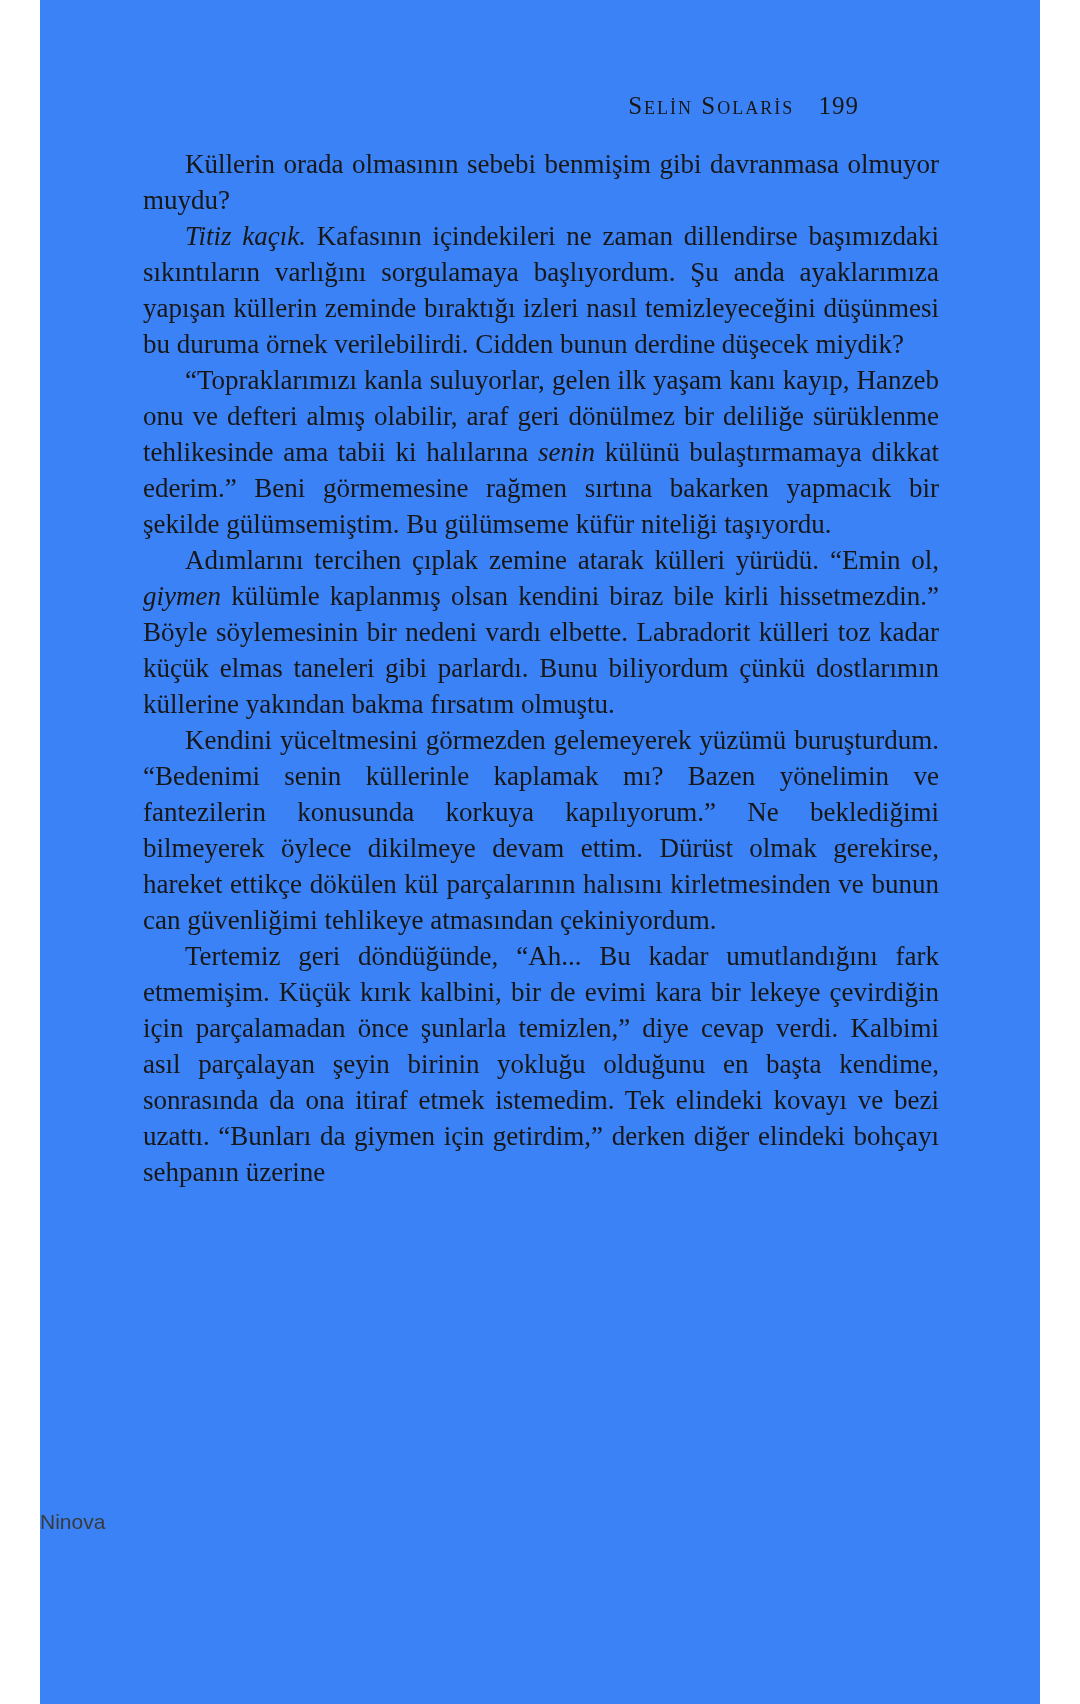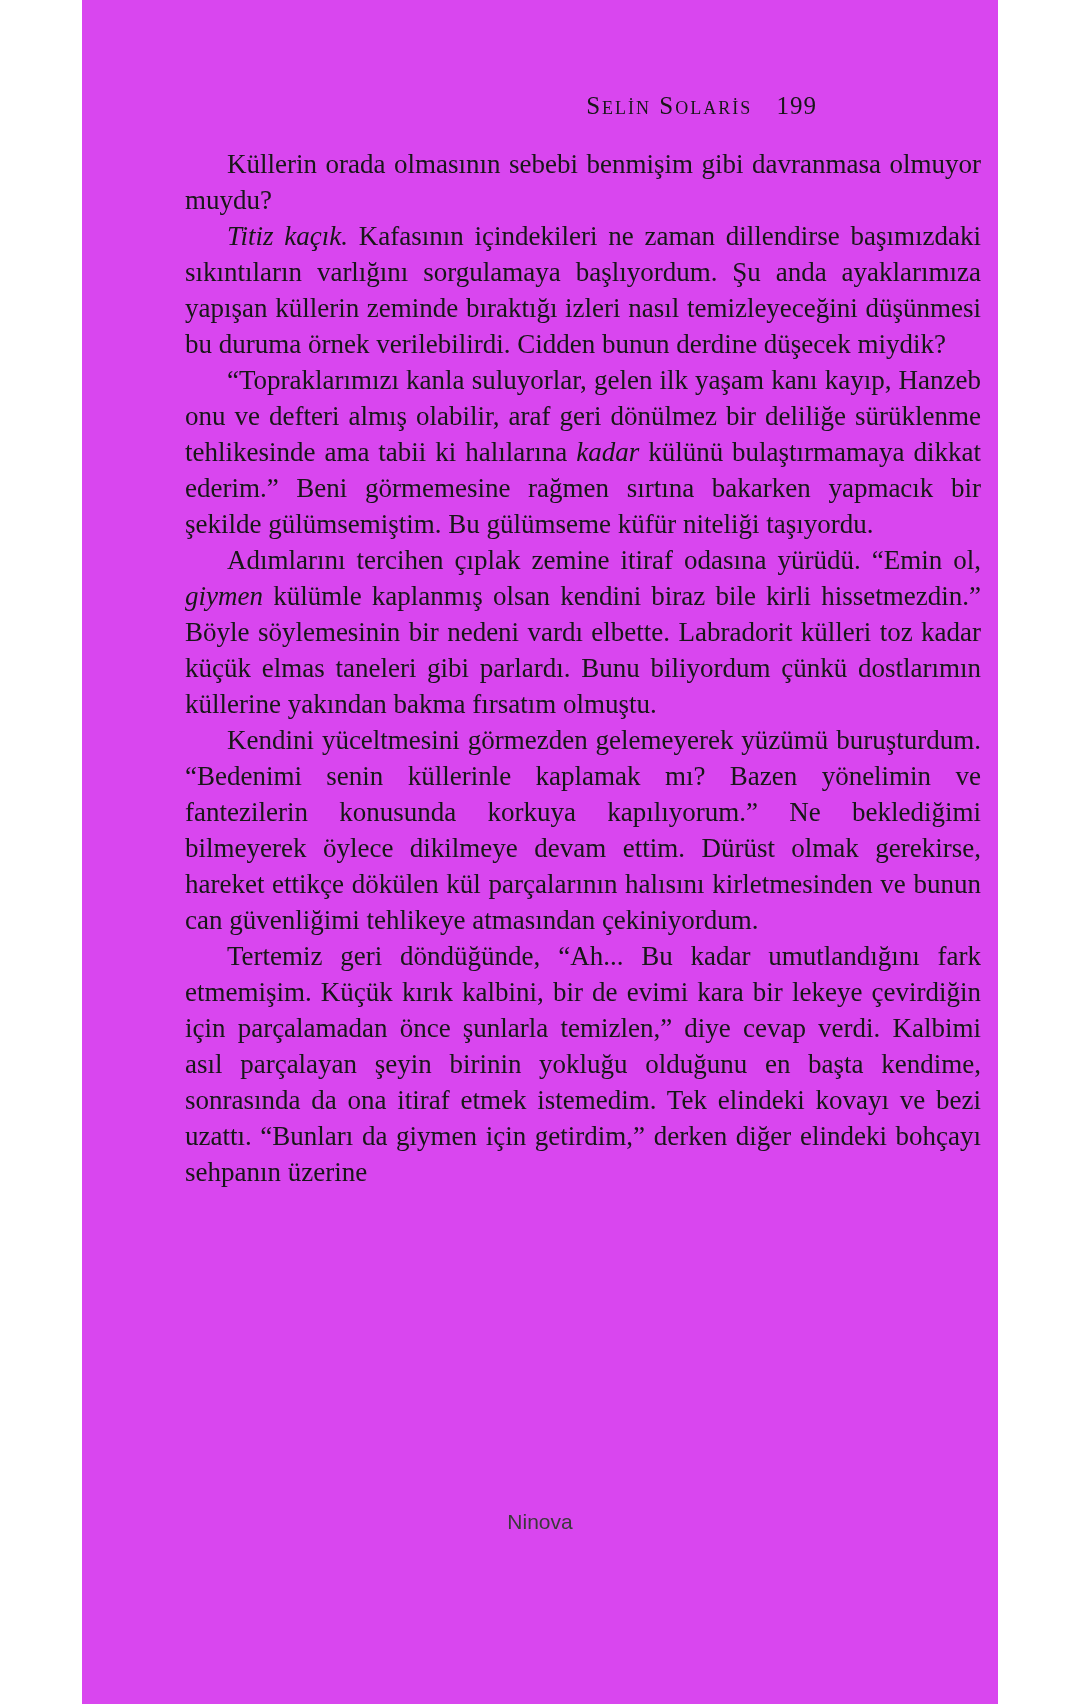--- a/index.html
+++ b/index.html
@@ -2,24 +2,24 @@
 <html lang="tr"><head>
 <meta charset="utf-8">
 <style>
   html, body {
     margin: 0;
     padding: 0;
     background: #ffffff;
   }
   .page {
     position: relative;
-    width: 916px;
+    width: 1000px;
     height: 1704px;
     margin: 0 auto;
-    background: #d946ef;
+    background: #3b82f6;
     color: #171717;
     font-family: "Liberation Serif", serif;
     overflow: hidden;
   }
   .running-head {
     position: absolute;
     top: 92px;
     left: 103px;
     right: 181px;
     text-align: right;
@@ -47,42 +47,41 @@
     margin: 0;
     text-indent: 42px;
   }
   .para em {
   }
   .footer {
     position: absolute;
     top: 1510px;
     left: 0;
     width: 100%;
-    text-align: center;
     font-family: "Liberation Sans", sans-serif;
     font-size: 21px;
     color: #3a3a3a;
   }
 </style>
 </head>
 <body>
 
 <div class="page">
 
   <div class="running-head">
     <span class="book-title">Selin Solaris</span>
     <span class="page-number">199</span>
   </div>
 
   <div class="body-text">
 
   <p class="para"><span>Küllerin orada olmasının sebebi benmişim gibi davranmasa olmuyor muydu?</span></p>
       <p class="para"><em>Titiz kaçık.</em><span> Kafasının içindekileri ne zaman dillendirse başımızdaki sıkıntıların varlığını sorgulamaya başlıyordum. Şu anda ayaklarımıza yapışan küllerin zeminde bıraktığı izleri nasıl temizleyeceğini düşünmesi bu duruma örnek verilebilirdi. Cidden bunun derdine düşecek miydik?</span></p>
-      <p class="para"><span>“Topraklarımızı kanla suluyorlar, gelen ilk yaşam kanı kayıp, Hanzeb onu ve defteri almış olabilir, araf geri dönülmez bir deliliğe sürüklenme tehlikesinde ama tabii ki halılarına </span><em>kadar</em><span> külünü bulaştırmamaya dikkat ederim.” Beni görmemesine rağmen sırtına bakarken yapmacık bir şekilde gülümsemiştim. Bu gülümseme küfür niteliği taşıyordu.</span></p>
-      <p class="para"><span>Adımlarını tercihen çıplak zemine itiraf odasına yürüdü. “Emin ol, </span><em>giymen</em><span> külümle kaplanmış olsan kendini biraz bile kirli hissetmezdin.” Böyle söylemesinin bir nedeni vardı elbette. Labradorit külleri toz kadar küçük elmas taneleri gibi parlardı. Bunu biliyordum çünkü dostlarımın küllerine yakından bakma fırsatım olmuştu.</span></p>
+      <p class="para"><span>“Topraklarımızı kanla suluyorlar, gelen ilk yaşam kanı kayıp, Hanzeb onu ve defteri almış olabilir, araf geri dönülmez bir deliliğe sürüklenme tehlikesinde ama tabii ki halılarına </span><em>senin</em><span> külünü bulaştırmamaya dikkat ederim.” Beni görmemesine rağmen sırtına bakarken yapmacık bir şekilde gülümsemiştim. Bu gülümseme küfür niteliği taşıyordu.</span></p>
+      <p class="para"><span>Adımlarını tercihen çıplak zemine atarak külleri yürüdü. “Emin ol, </span><em>giymen</em><span> külümle kaplanmış olsan kendini biraz bile kirli hissetmezdin.” Böyle söylemesinin bir nedeni vardı elbette. Labradorit külleri toz kadar küçük elmas taneleri gibi parlardı. Bunu biliyordum çünkü dostlarımın küllerine yakından bakma fırsatım olmuştu.</span></p>
       <p class="para"><span>Kendini yüceltmesini görmezden gelemeyerek yüzümü buruşturdum. “Bedenimi senin küllerinle kaplamak mı? Bazen yönelimin ve fantezilerin konusunda korkuya kapılıyorum.” Ne beklediğimi bilmeyerek öylece dikilmeye devam ettim. Dürüst olmak gerekirse, hareket ettikçe dökülen kül parçalarının halısını kirletmesinden ve bunun can güvenliğimi tehlikeye atmasından çekiniyordum.</span></p>
       <p class="para"><span>Tertemiz geri döndüğünde, “Ah... Bu kadar umutlandığını fark etmemişim. Küçük kırık kalbini, bir de evimi kara bir lekeye çevirdiğin için parçalamadan önce şunlarla temizlen,” diye cevap verdi. Kalbimi asıl parçalayan şeyin birinin yokluğu olduğunu en başta kendime, sonrasında da ona itiraf etmek istemedim. Tek elindeki kovayı ve bezi uzattı. “Bunları da giymen için getirdim,” derken diğer elindeki bohçayı sehpanın üzerine</span></p>
     </div>
 
   <div class="footer">
     <span>Ninova</span>
   </div>
 
 </div>
 

